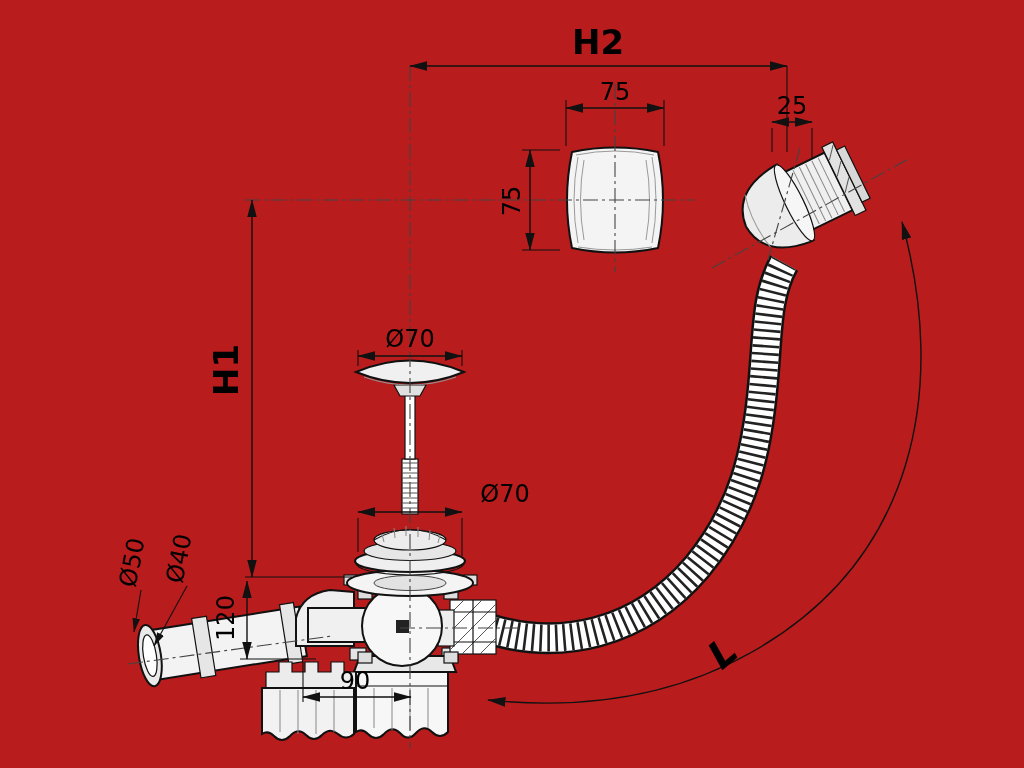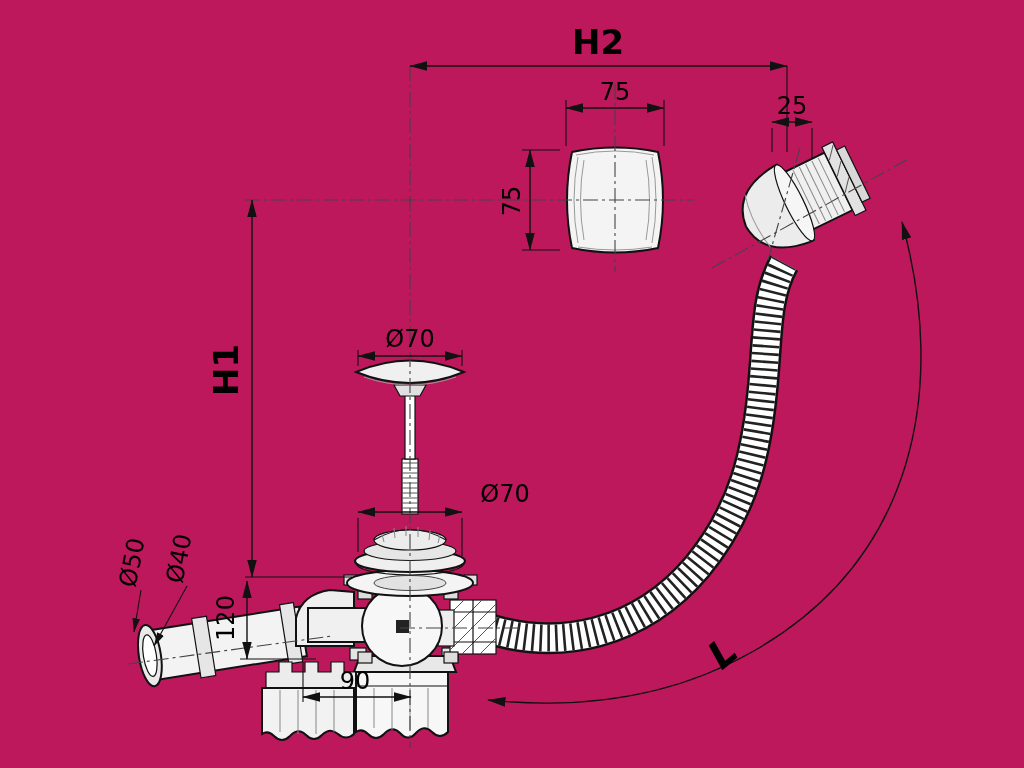--- a/index.html
+++ b/index.html
@@ -1,16 +1,16 @@
 <!DOCTYPE html>
 <html><head>
 <meta charset="utf-8">
 <style>
   html,body{margin:0;padding:0;background:#fff;}
-  .stage{width:1024px;height:768px;background:#be185d;position:relative;overflow:hidden;}
+  .stage{width:1024px;height:768px;background:#b91c1c;position:relative;overflow:hidden;}
   svg{display:block;}
   .cl{stroke:#444;stroke-width:1.1;fill:none;stroke-dasharray:15 4 3 4;}
   .dim{stroke:#111;stroke-width:1.4;fill:none;}
   .ext{stroke:#111;stroke-width:1.1;fill:none;}
   .o{stroke:#111;stroke-width:2;}
   .o1{stroke:#111;stroke-width:1.2;}
   .shade{stroke:#999;stroke-width:1;fill:none;}
   .rib{stroke:#888;stroke-width:1;fill:none;}
   .hatch{stroke:#555;stroke-width:1;}
   .dimtxt{font:400 24px "DejaVu Sans","Liberation Sans",sans-serif;fill:#000;}

